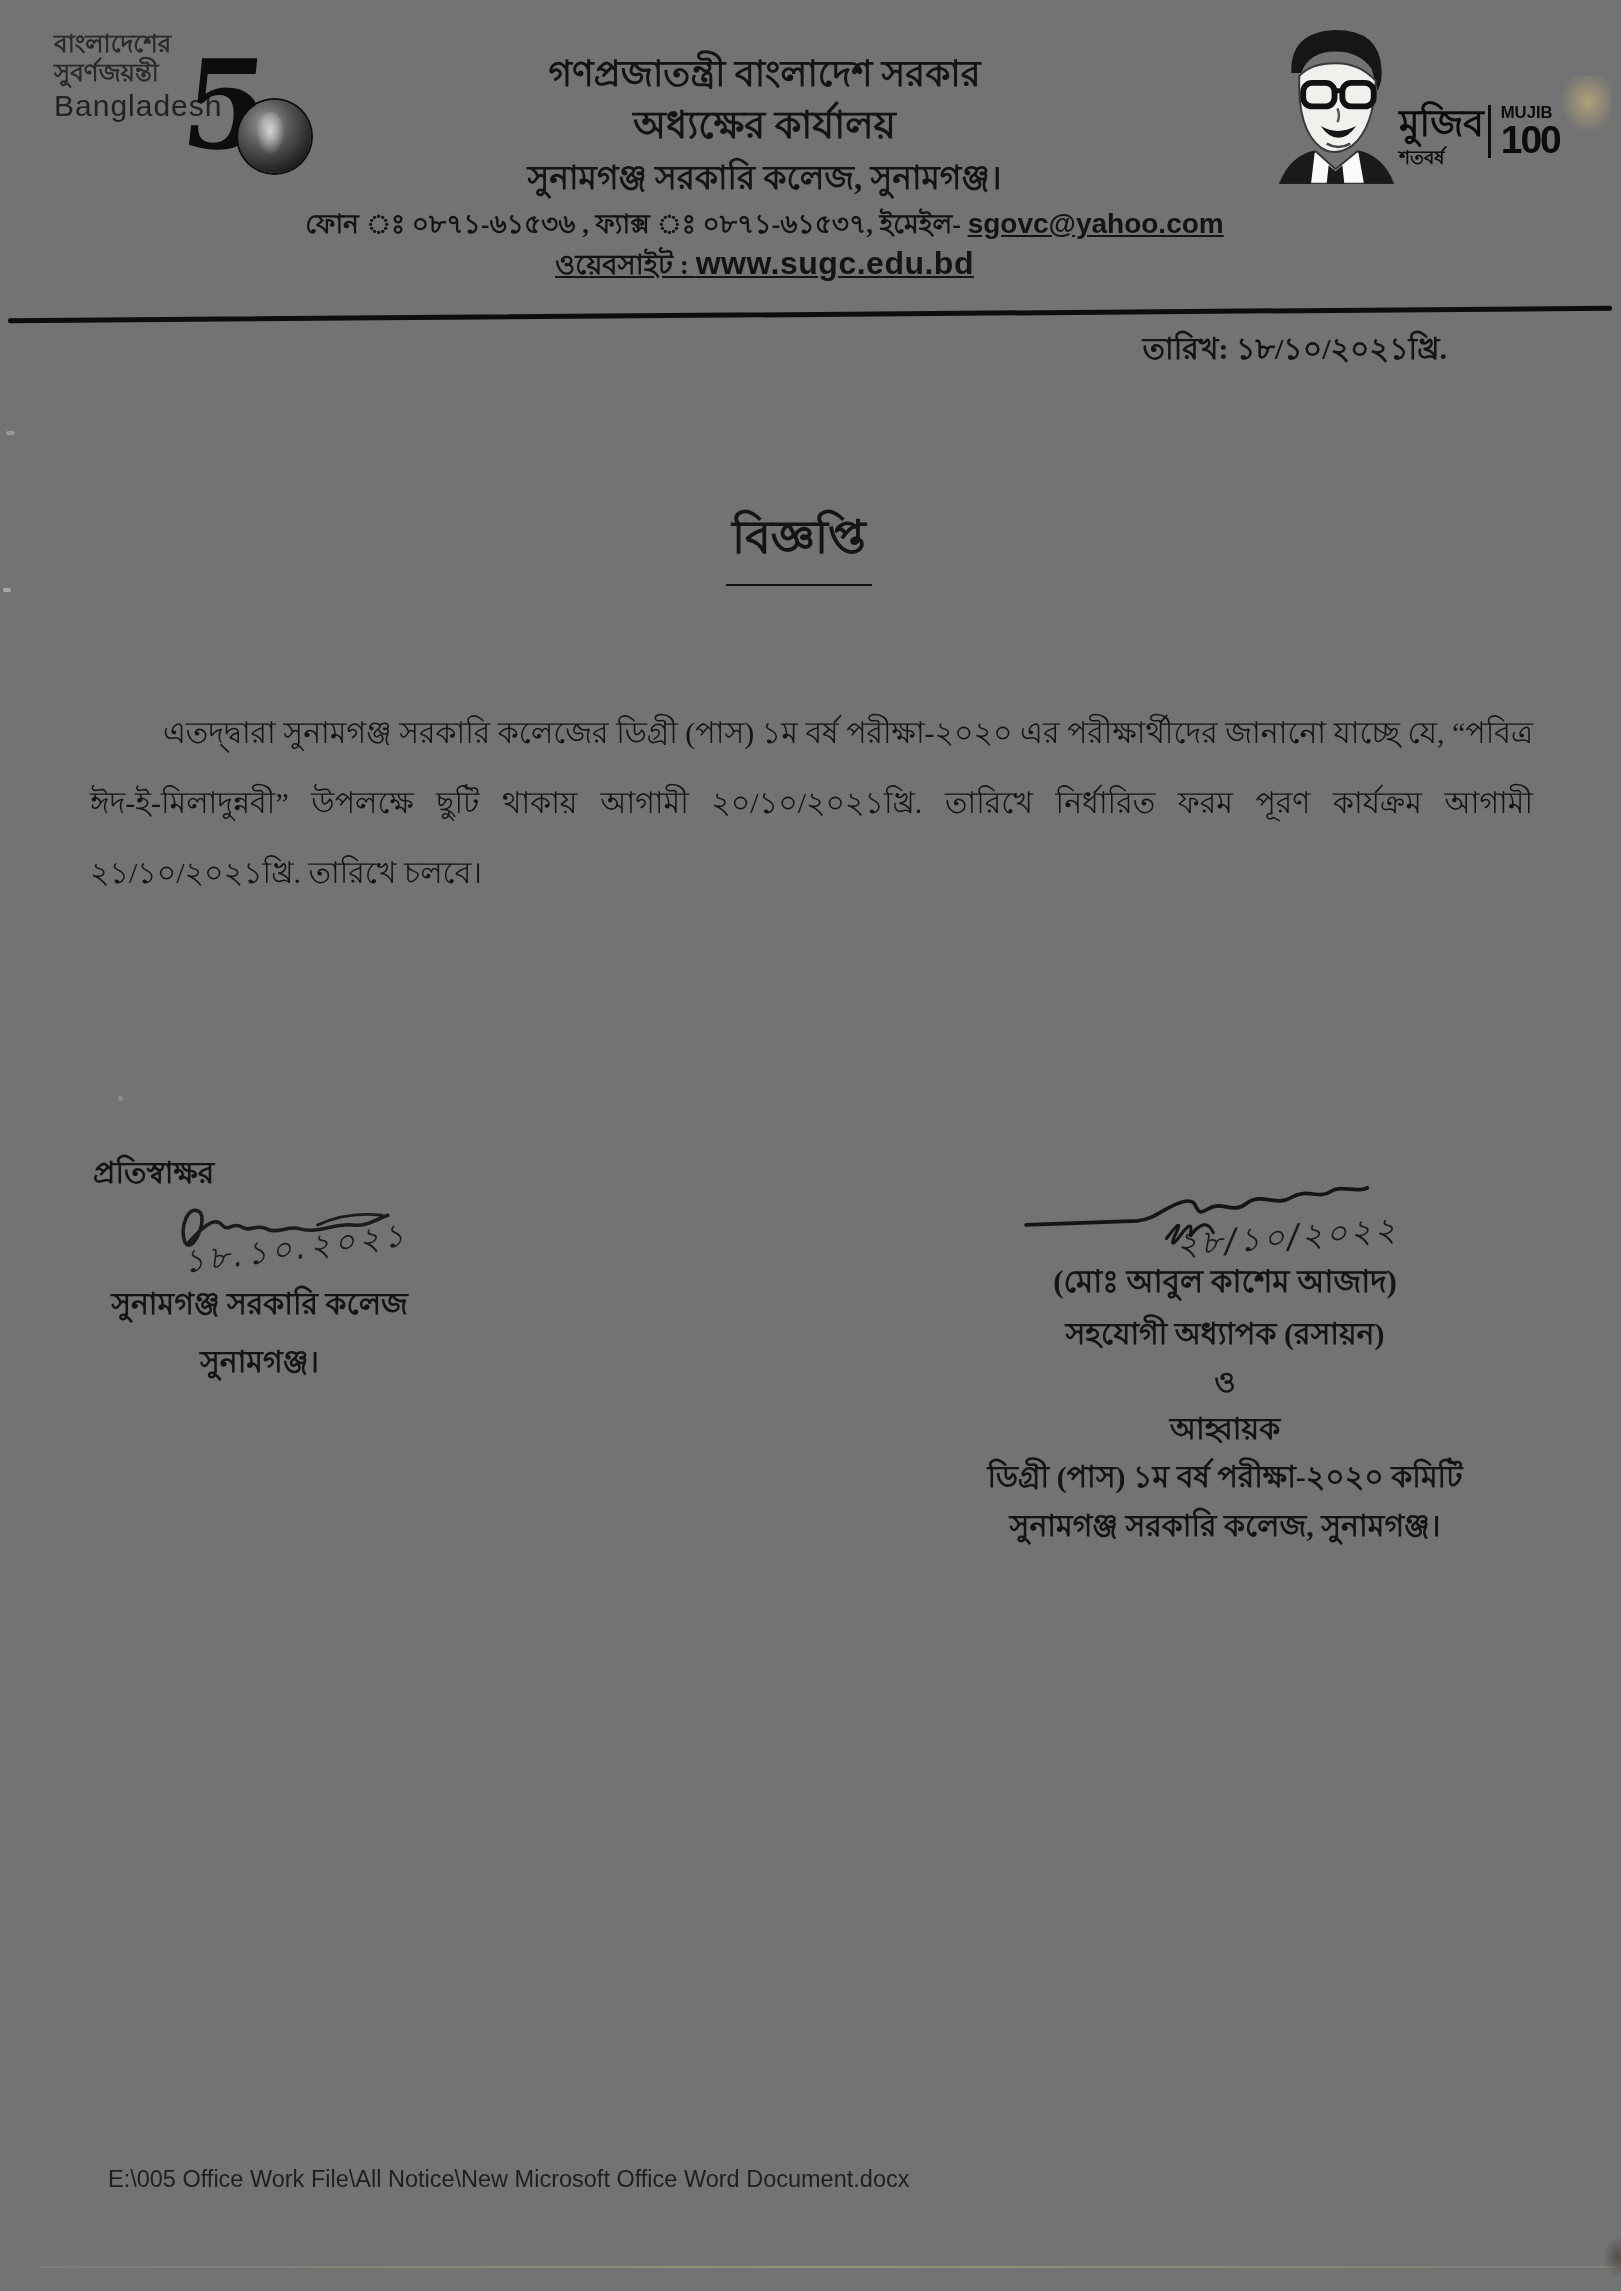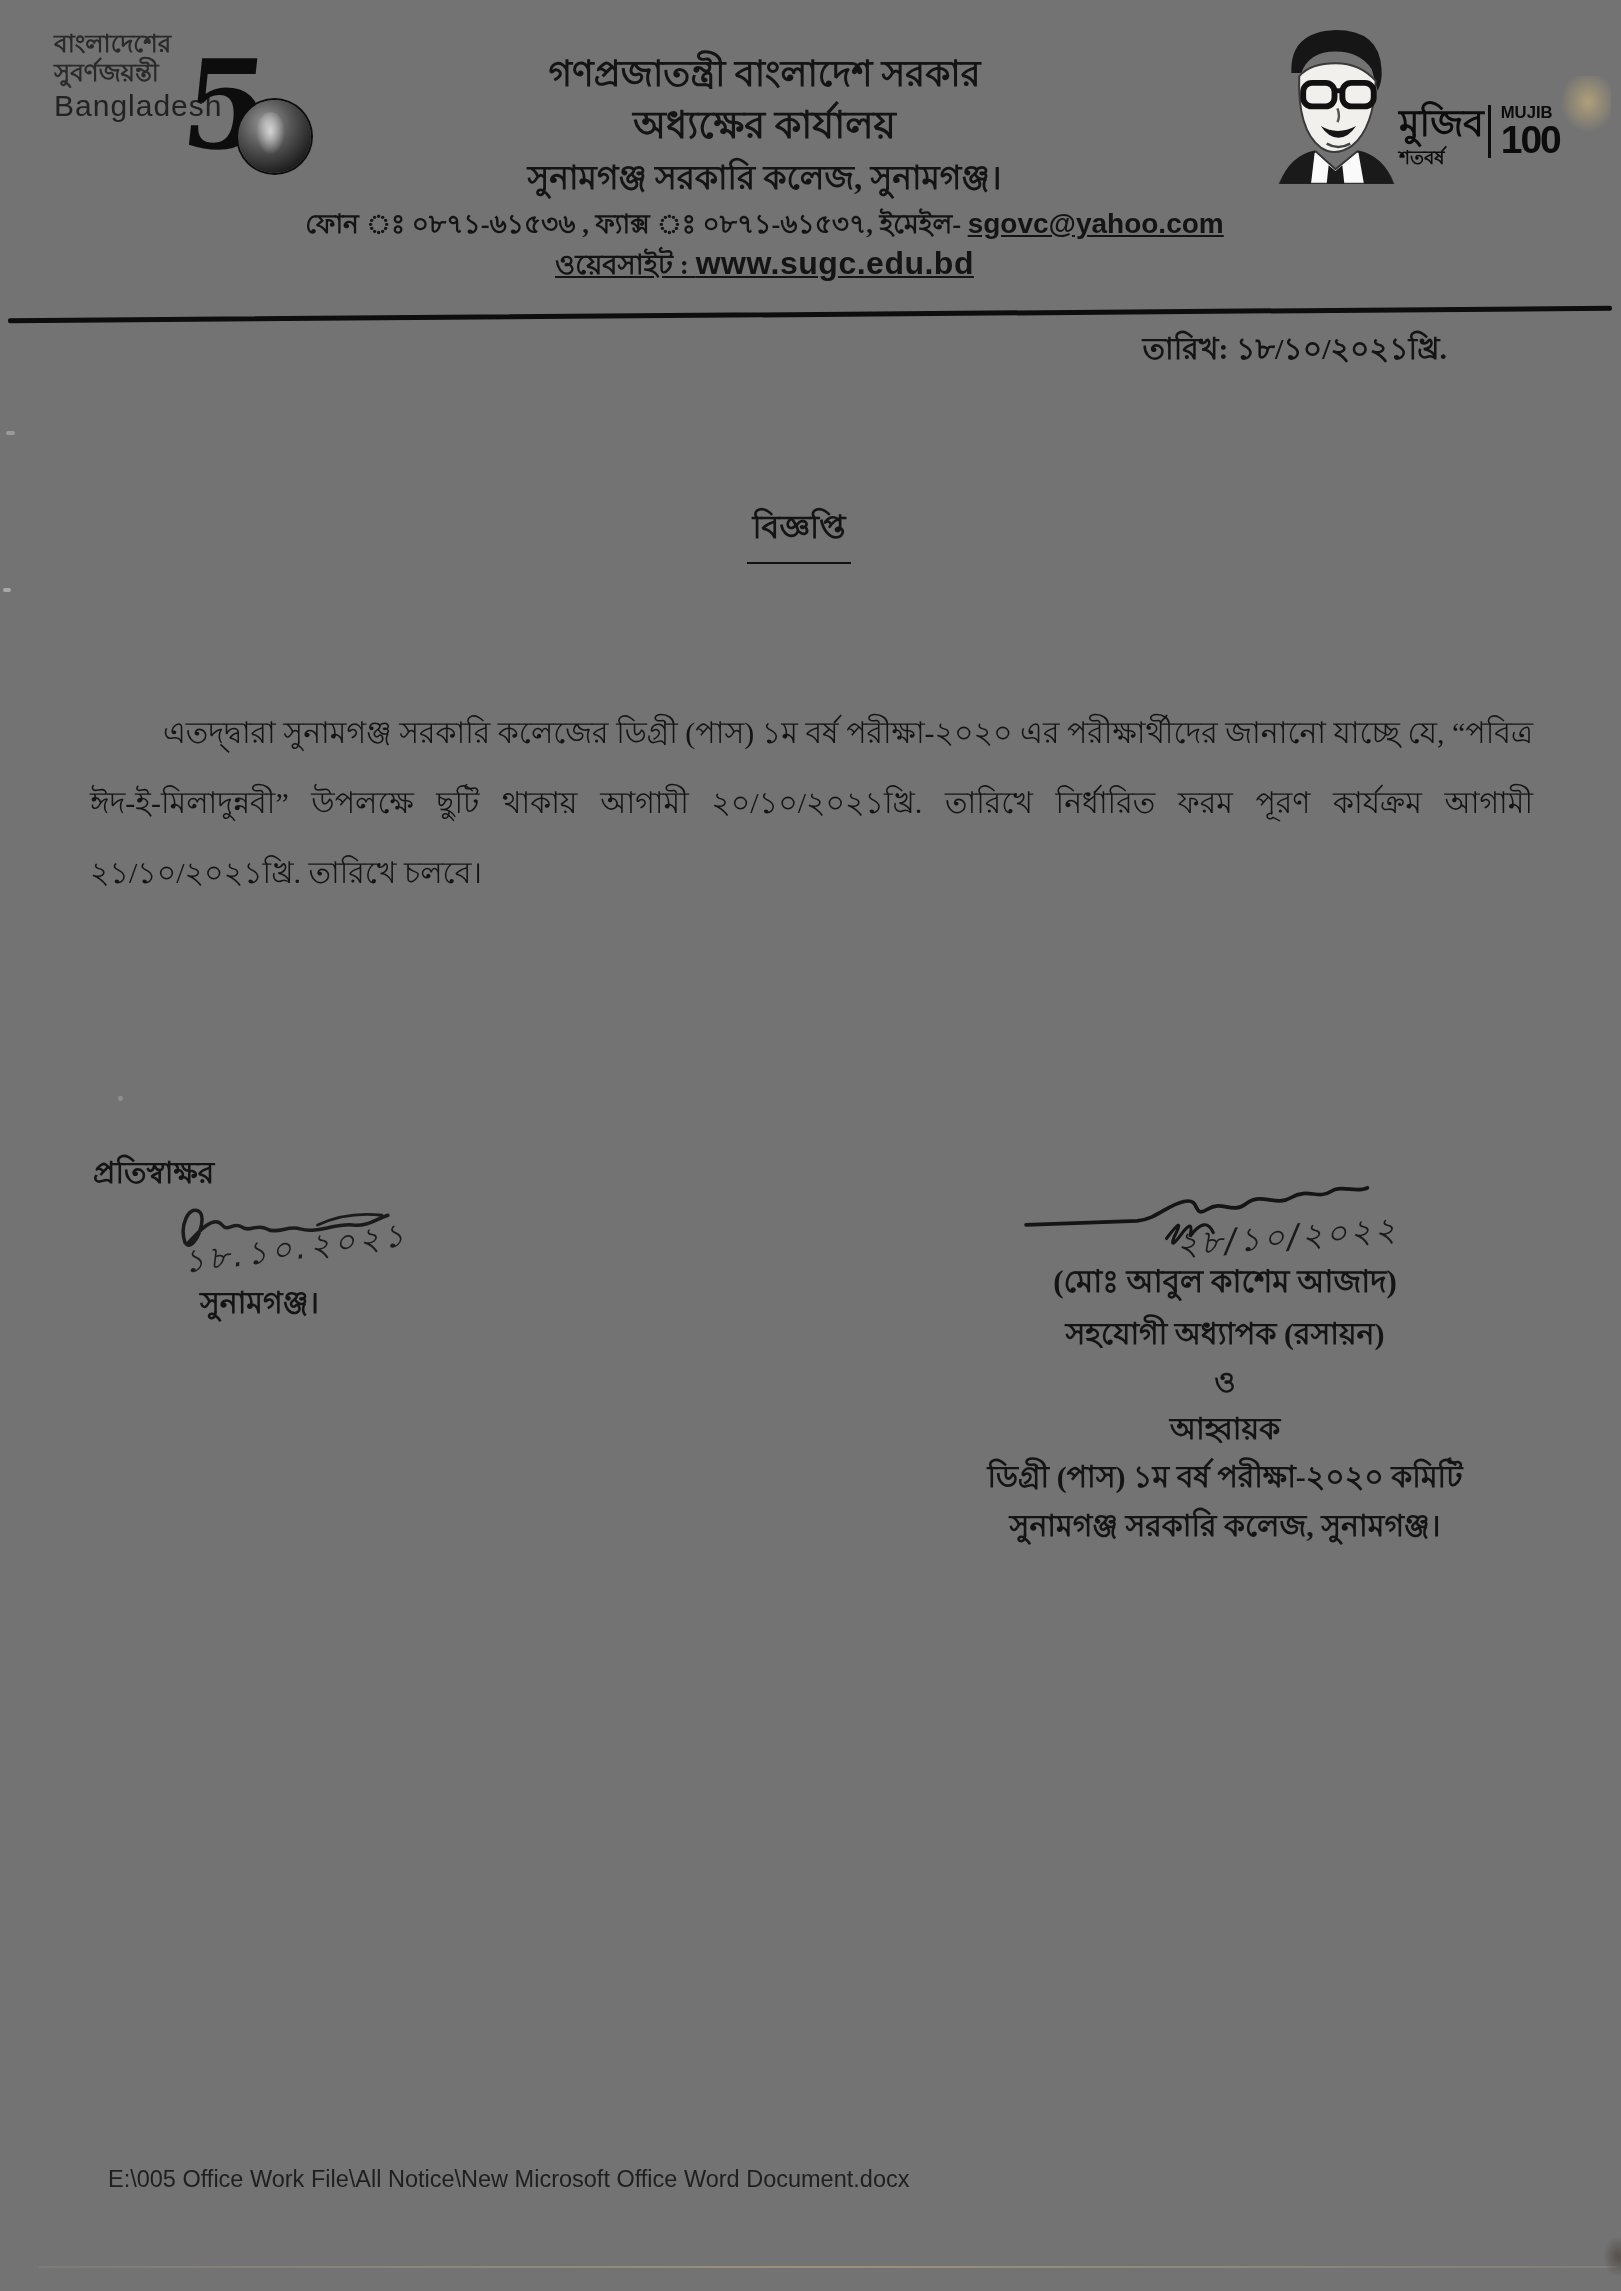--- a/index.html
+++ b/index.html
@@ -62,21 +62,21 @@
 
   .dateline {
     position:absolute; right:174px; top:325px;
     font-size:30px; font-weight:600;
   }
 
   
   .title-wrap { position:absolute; left:0; top:502px; width:1598px; text-align:center; }
   .title {
     display:inline-block;
-    font-size:32px; font-weight:bold;
+    font-size:46px; font-weight:bold;
     border-bottom:2.9px solid #111;
     padding:0 5.9px 5.9px 5.9px;
   }
 
   .body-text {
     position:absolute; left:90px; top:698px; width:1443px;
     font-size:30px; line-height:70px;
     text-align:justify; text-indent:73px;
     font-weight:500;
   }
@@ -202,20 +202,21 @@
   <div class="body-text">এতদ্দ্বারা সুনামগঞ্জ সরকারি কলেজের ডিগ্রী (পাস) ১ম বর্ষ পরীক্ষা-২০২০ এর পরীক্ষার্থীদের জানানো যাচ্ছে যে, “পবিত্র ঈদ-ই-মিলাদুন্নবী” উপলক্ষে ছুটি থাকায় আগামী ২০/১০/২০২১খ্রি. তারিখে নির্ধারিত ফরম পূরণ কার্যক্রম আগামী ২১/১০/২০২১খ্রি. তারিখে চলবে।</div>
 
   <div class="sig-left">
     <div class="label">প্রতিস্বাক্ষর</div>
     <svg class="scrawl" viewBox="0 0 230 80">
       <path d="M14,58 C8,40 18,20 28,26 C38,32 24,66 16,60 C30,44 44,30 52,40 C58,48 64,36 72,42 C80,48 88,38 98,44 C108,50 120,40 132,44 C150,49 168,38 186,40 C200,42 210,34 222,30" fill="none" stroke="#1b1b1b" stroke-width="3.6" stroke-linecap="round"></path>
       <path d="M150,40 q30,-14 66,-10" fill="none" stroke="#1b1b1b" stroke-width="3" stroke-linecap="round"></path>
     </svg>
     <div class="hdate">১৮.১০.২০২১</div>
     <div class="col">
+      <div class="org">সুনামগঞ্জ সরকারি কলেজ</div>
       <div class="org2">সুনামগঞ্জ।</div>
     </div>
   </div>
 
   <div class="sig-right">
     <svg class="scrawl" viewBox="0 0 420 80">
       <path d="M6,46 L120,42 C140,40 150,26 168,22 C186,18 176,40 192,30 C208,20 216,36 232,24 C248,12 262,28 278,18 C294,8 306,20 318,12 C330,4 344,14 356,8" fill="none" stroke="#151515" stroke-width="3.8" stroke-linecap="round"></path>
       <path d="M150,60 q20,-26 8,-2 q-6,16 10,-6 q10,-12 6,6 q16,-22 24,-4" fill="none" stroke="#151515" stroke-width="3.2" stroke-linecap="round"></path>
     </svg>
     <div class="hdate">২৮/১০/২০২২</div>

